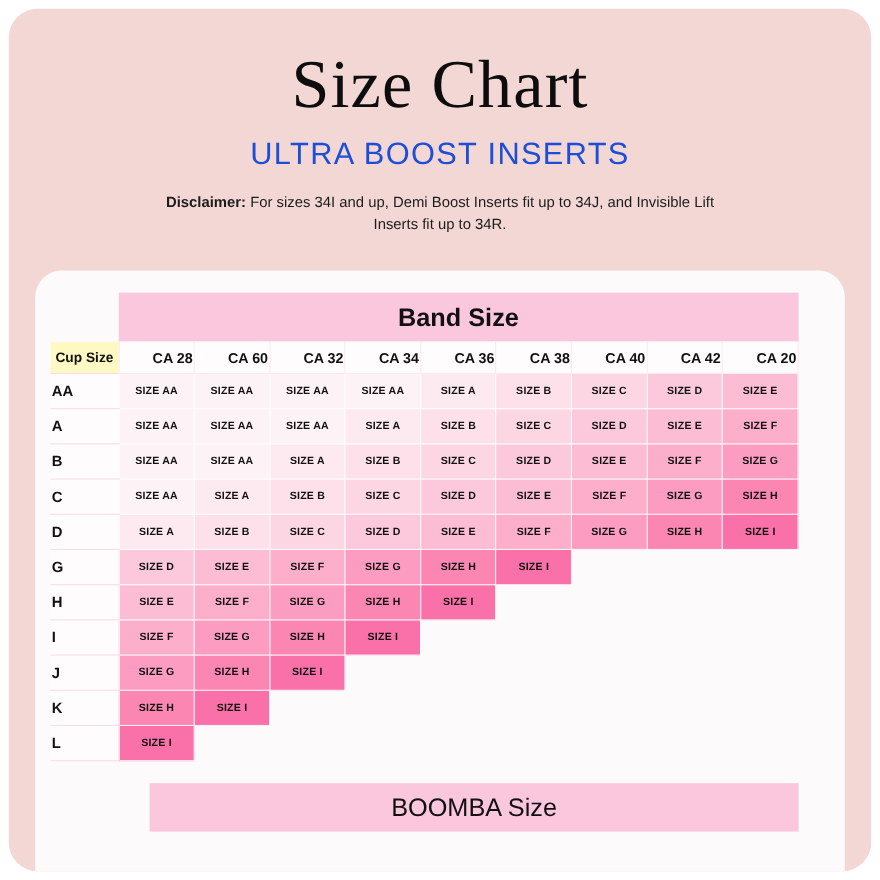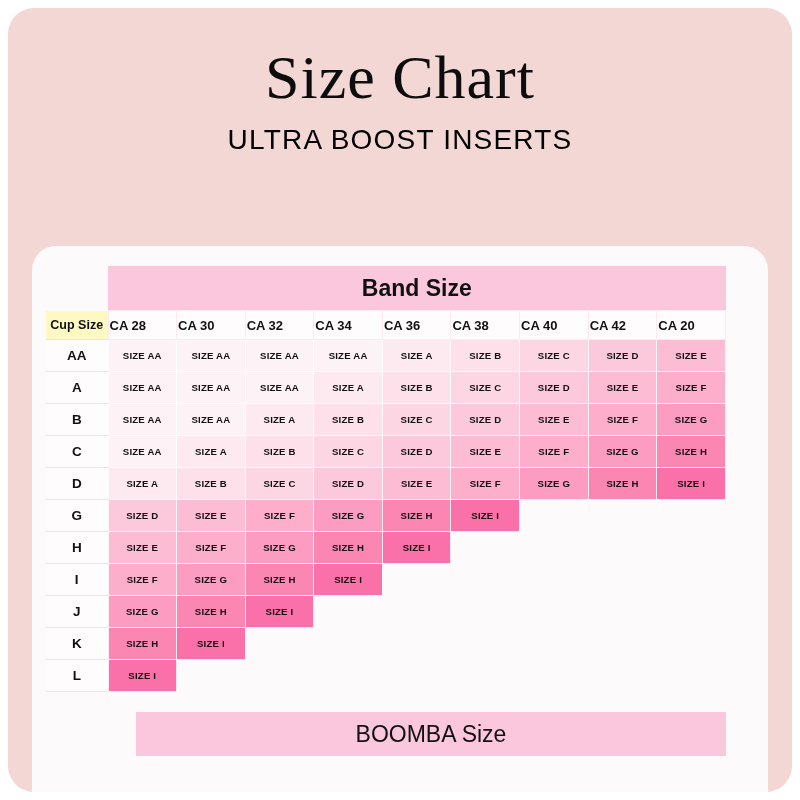--- a/index.html
+++ b/index.html
@@ -37,21 +37,21 @@
     line-height: 1.0;
     color: #0d0d0d;
     letter-spacing: 1px;
     margin: 0;
     font-weight: 400;
   }
   .subtitle {
     margin: 16px 0 0 0;
     font-size: 28px;
     letter-spacing: 1.2px;
-    color: #000000;
+    color: #1d4ed8;
     font-weight: 400;
   }
   .disclaimer {
     margin: 18px auto 0 auto;
     width: 500px;
     font-size: 13.5px;
     line-height: 1.5;
     color: #1c1c1c;
   }
   .disclaimer b { font-weight: bold; }
@@ -100,31 +100,30 @@
     color: #111;
     font-size: 12.5px;
     text-align: center;
     height: 26px;
     border: none;
   }
   .band-head {
     background: #FEFCFC;
     color: #111;
     font-size: 13px;
-    text-align: left;
+    text-align: right;
     height: 26px;
     border: 1px solid #FDEAF1;
   }
 
   .cup-cell {
     background: #FEFCFC;
     color: #111;
     font-weight: bold;
     font-size: 13.5px;
-    text-align: center;
     height: 29px;
     border-top: 1px solid #FBDDE8;
     border-bottom: 1px solid #FBDDE8;
   }
   .val-cell {
     color: #111;
     font-weight: bold;
     font-size: 9.6px;
     text-align: center;
     height: 29px;
@@ -151,20 +150,23 @@
   }
 </style>
 </head>
 <body>
 
 <div id="page">
 
   <div class="header">
     <h1 class="main-title">Size Chart</h1>
     <div class="subtitle">ULTRA BOOST INSERTS</div>
+    <div class="disclaimer">
+      <b>Disclaimer:</b><span> For sizes 34I and up, Demi Boost Inserts fit up to 34J, and Invisible Lift Inserts fit up to 34R.</span>
+    </div>
   </div>
 
   <div class="card">
     <div class="table-wrap">
       <table class="size-table">
         <colgroup id="colgroup-holder">
             <col class="cupcol">
             <col class="bandcol">
             <col class="bandcol">
             <col class="bandcol">
@@ -176,21 +178,21 @@
             <col class="bandcol">
           </colgroup>
         <thead>
           <tr>
             <th class="corner-blank"></th>
             <th class="band-title-cell" id="band-title-cell" colspan="9">Band Size</th>
           </tr>
           <tr id="band-head-row">
               <th class="cup-head">Cup Size</th>
               <th class="band-head">CA 28</th>
-              <th class="band-head">CA 30</th>
+              <th class="band-head">CA 60</th>
               <th class="band-head">CA 32</th>
               <th class="band-head">CA 34</th>
               <th class="band-head">CA 36</th>
               <th class="band-head">CA 38</th>
               <th class="band-head">CA 40</th>
               <th class="band-head">CA 42</th>
               <th class="band-head">CA 20</th>
             </tr>
         </thead>
         <tbody id="table-body">

